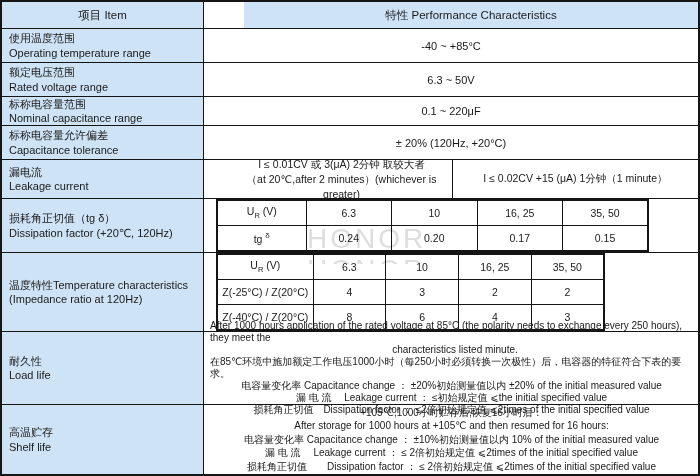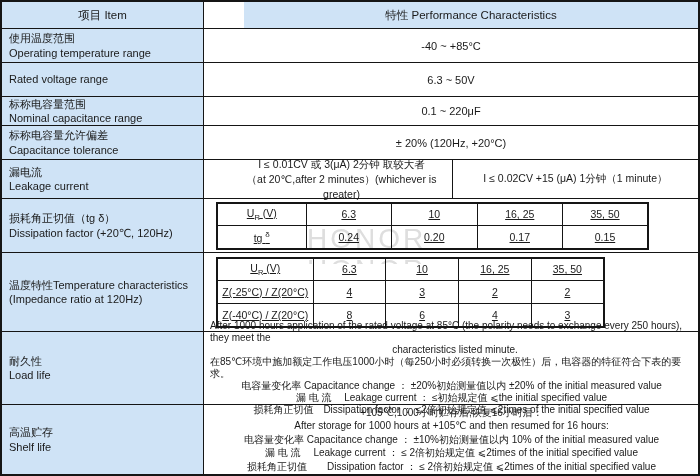--- a/index.html
+++ b/index.html
@@ -41,21 +41,21 @@
   .hdr-val { background: var(--label-bg, #cfe3f6); font-size: 11.5px; justify-content: center; }
 
   .leak-a {
     width: 249px; flex: none;
     border-right: 1px solid #151515;
     display: flex; flex-direction: column; align-items: center; justify-content: center;
     font-size: 10.5px; line-height: 15px; text-align: center; padding-left: 27px;
   }
   .leak-b { flex: 1; display: flex; align-items: center; justify-content: center; font-size: 10.5px; }
 
-  .pad { flex: 1; display: flex; align-items: center; justify-content: flex-start; padding-left: 12px; text-decoration: underline; }
+  .pad { flex: 1; display: flex; justify-content: flex-start; padding-left: 12px; }
   table.inner { border-collapse: collapse; border: 2px solid #151515; background: #fff; table-layout: fixed; }
   table.inner td {
     border: 1px solid #151515; text-align: center; vertical-align: middle;
     font-size: 10.5px; height: 23px; padding: 0 2px; background: #fff;
   }
   table.dissip { width: 433px; }
   table.tempt { width: 389px; }
   sub { font-size: 7.5px; }
   sup { font-size: 8px; }
 
@@ -92,20 +92,21 @@
       <div>使用温度范围</div>
       <div>Operating temperature range</div>
     </div>
     <div class="val">
       <span>-40 ~ +85°C</span>
     </div>
   </div>
 
   <div class="row h34">
     <div class="lab">
+      <div>额定电压范围</div>
       <div>Rated voltage range</div>
     </div>
     <div class="val">
       <span>6.3 ~ 50V</span>
     </div>
   </div>
 
   <div class="row h29">
     <div class="lab">
       <div>标称电容量范围</div>

